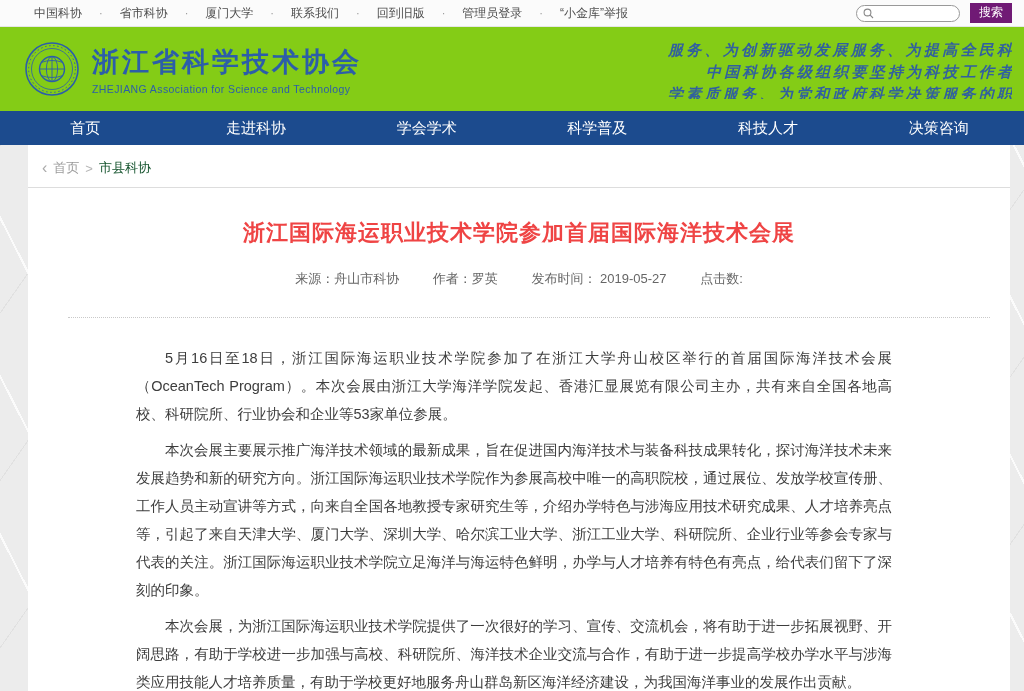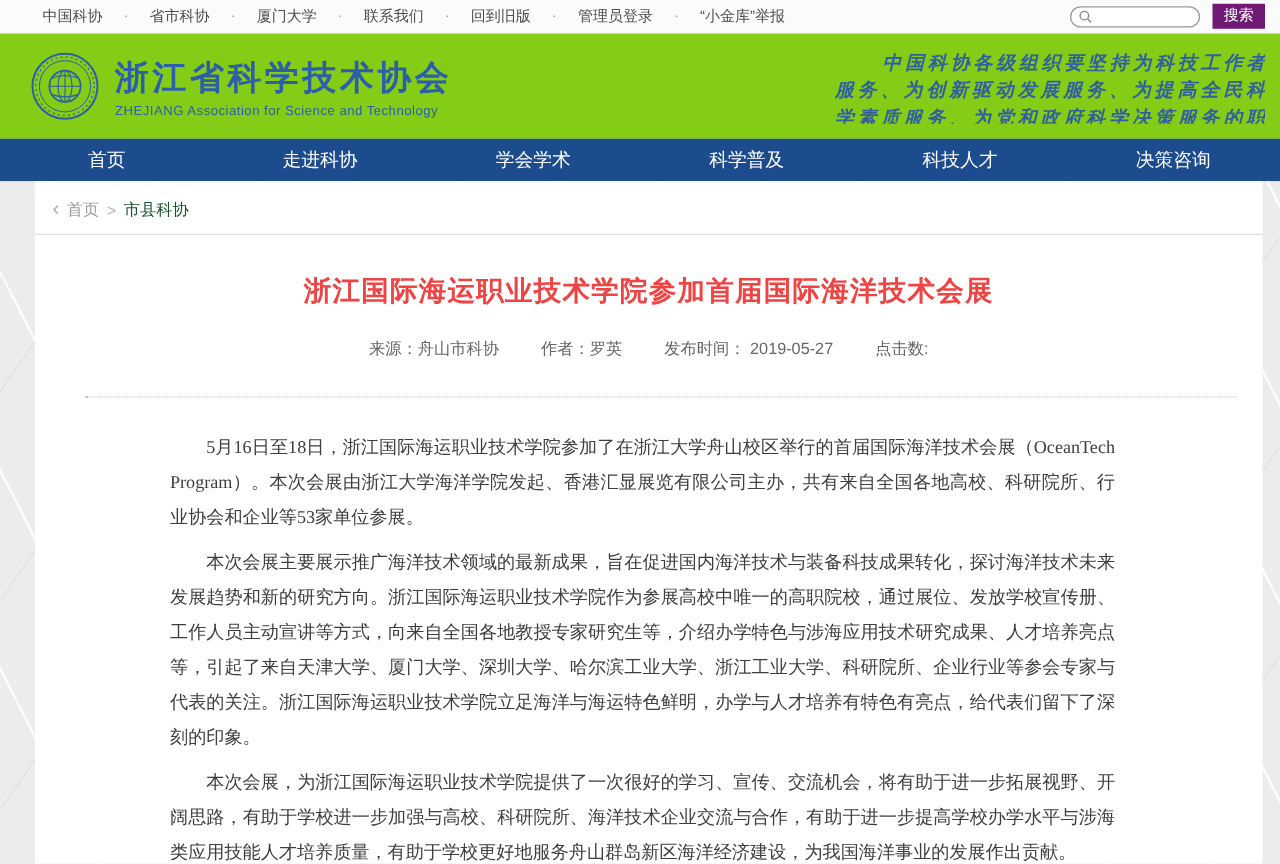--- a/index.html
+++ b/index.html
@@ -54,21 +54,21 @@
   .bc-sep { margin:0 6px; color:#b5b5b5; }
   .bc-current { color:#14532d; }
 
   
   .article-title { text-align:center; font-size:22px; font-weight:bold; color:#ef4444;
                    margin-top:30px; letter-spacing:1px; }
   .article-meta { text-align:center; margin-top:22px; font-size:13px; color:#666; }
   .meta-item { margin:0 15px; white-space:nowrap; }
   .dotted-divider { margin:29px 20px 0 40px; border-bottom:1px dotted #c9c9c9; }
   .article-body { padding:26px 118px 0 108px; }
-  .article-body p { font-family:Liberation Serif, serif; font-size:14.5px; color:#3d3d3d;
+  .article-body p { font-family:Liberation Sans, sans-serif; font-size:14.5px; color:#3d3d3d;
                     line-height:28px; text-align:justify; text-indent:2em; margin-bottom:8px; }
 </style>
 </head>
 <body>
 
 <div class="topbar">
   <div class="topbar-links">
     <a class="topbar-link">中国科协</a>
     <span class="topbar-dot">·</span>
     <a class="topbar-link">省市科协</a>
@@ -105,22 +105,22 @@
     <line x1="15.5" y1="28" x2="40.5" y2="28" stroke="#2c5ea9" stroke-width="0.9"></line>
     <path d="M17 21.5 Q28 17.5 39 21.5" fill="none" stroke="#2c5ea9" stroke-width="0.9"></path>
     <path d="M17 34.5 Q28 38.5 39 34.5" fill="none" stroke="#2c5ea9" stroke-width="0.9"></path>
     <line x1="28" y1="15.5" x2="28" y2="40.5" stroke="#2c5ea9" stroke-width="0.9"></line>
   </svg>
   <div class="org-names">
     <div class="org-cn">浙江省科学技术协会</div>
     <div class="org-en">ZHEJIANG Association for Science and Technology</div>
   </div>
   <div class="slogan">
+    <div class="slogan-line">服务、为创新驱动发展服务、为提高全民科</div>
     <div class="slogan-line first">中国科协各级组织要坚持为科技工作者</div>
-    <div class="slogan-line">服务、为创新驱动发展服务、为提高全民科</div>
     <div class="slogan-line">学素质服务、为党和政府科学决策服务的职</div>
   </div>
 </div>
 
 <div class="mainnav">
   <div class="nav-item">首页</div>
   <div class="nav-item">走进科协</div>
   <div class="nav-item">学会学术</div>
   <div class="nav-item">科学普及</div>
   <div class="nav-item">科技人才</div>

